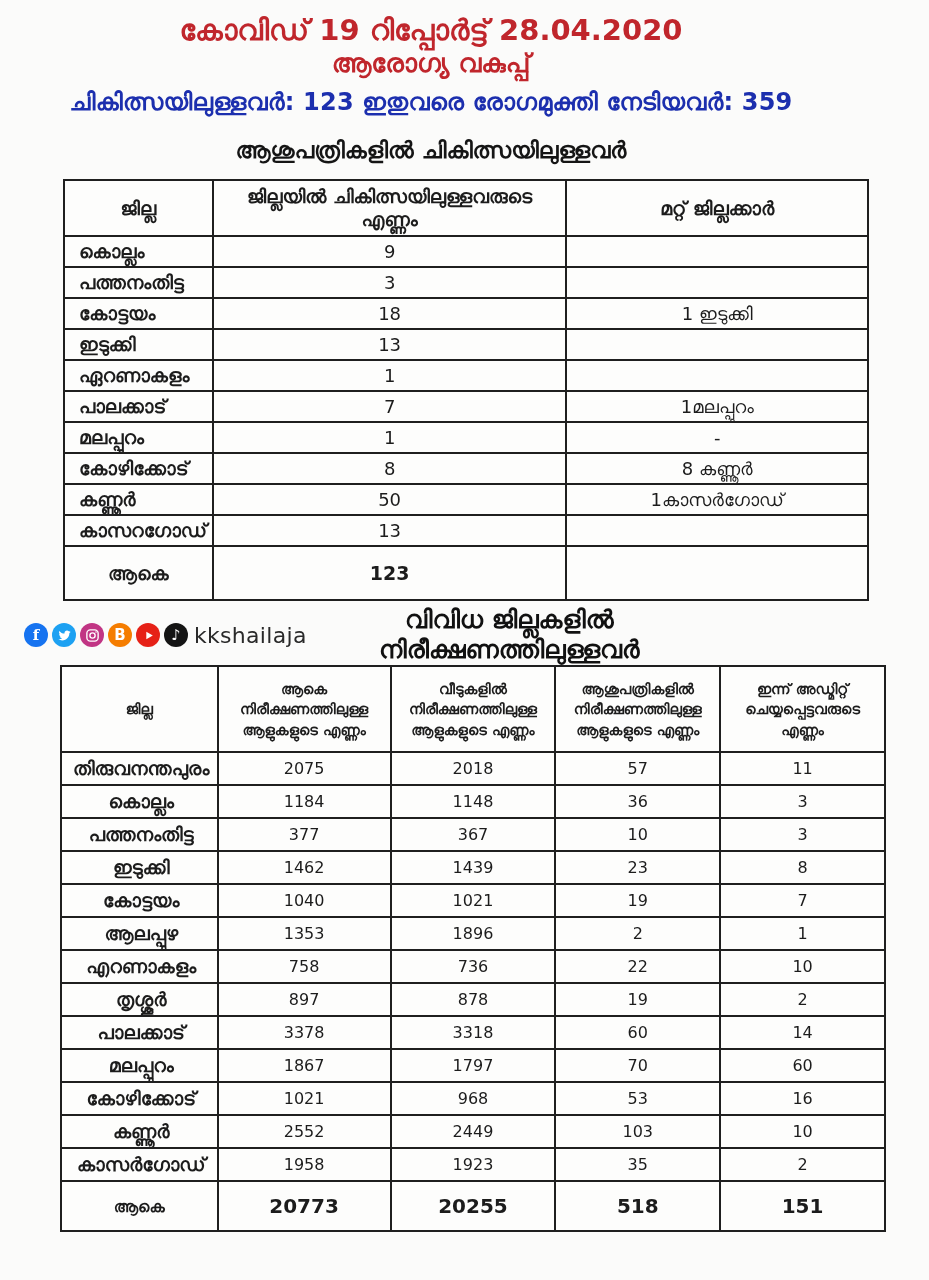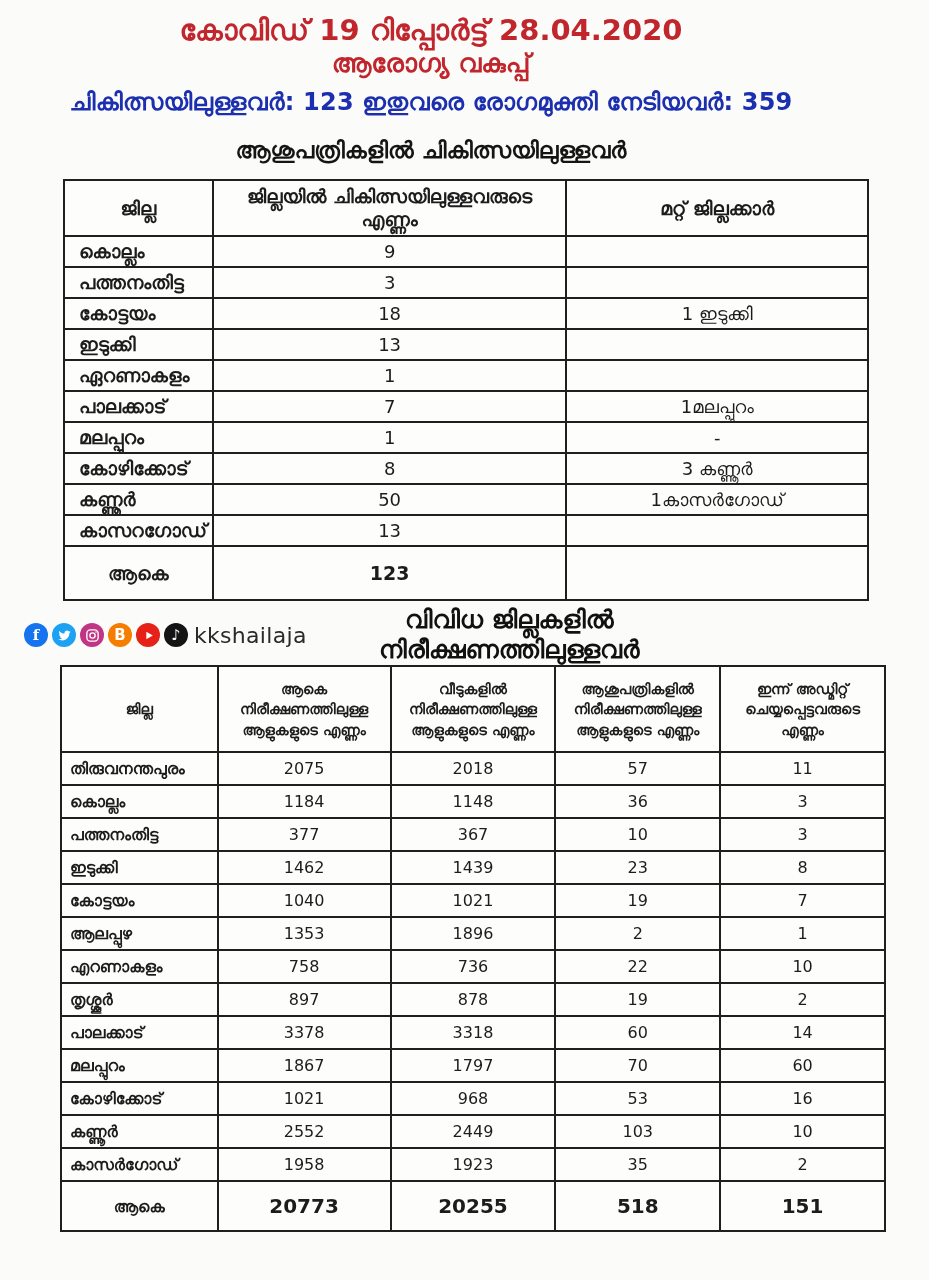--- a/index.html
+++ b/index.html
@@ -41,21 +41,21 @@
   .handle { font-size:22px; color:#2a2a2a; margin-left:6px; letter-spacing:.3px; }
   .section-title-2 { flex:1; text-align:center; font-size:25px; font-weight:700; color:#111; padding-right:150px; }
 
   
   .t2 { width:826px; margin:12px 0 0 60px; }
   .t2 col.c1 { width:19%; } .t2 col.c2 { width:21%; } .t2 col.c3 { width:20%; }
   .t2 col.c4 { width:20%; } .t2 col.c5 { width:20%; }
   .t2 thead th { height:86px; font-size:14.5px; font-weight:700; text-align:center; line-height:1.4; padding:4px 8px; }
   .t2 tbody tr { height:33px; }
   .t2 td { font-size:16px; text-align:center; padding:1px 4px; }
-  .t2 td.cell-district { text-align:left; font-weight:700; font-size:16px; padding-left:8px; }
+  .t2 td.cell-district { text-align:center; font-weight:700; font-size:19px; padding-left:8px; }
   .t2 tr.total-row { height:50px; }
   .t2 tr.total-row td { font-weight:700; font-size:20px; }
   .t2 tr.total-row td.cell-district { text-align:center; font-size:16px; padding-left:4px; }
 </style>
 </head>
 <body>
 
 <div class="page">
 
   <div class="title-1">കോവിഡ് 19 റിപ്പോർട്ട് 28.04.2020</div>
@@ -108,21 +108,21 @@
           <td>1മലപ്പുറം</td>
         </tr>
         <tr>
           <td class="cell-district">മലപ്പുറം</td>
           <td>1</td>
           <td>-</td>
         </tr>
         <tr>
           <td class="cell-district">കോഴിക്കോട്</td>
           <td>8</td>
-          <td>3 കണ്ണൂർ</td>
+          <td>8 കണ്ണൂർ</td>
         </tr>
         <tr>
           <td class="cell-district">കണ്ണൂർ</td>
           <td>50</td>
           <td>1കാസർഗോഡ്</td>
         </tr>
         <tr>
           <td class="cell-district">കാസറഗോഡ്</td>
           <td>13</td>
           <td></td>

